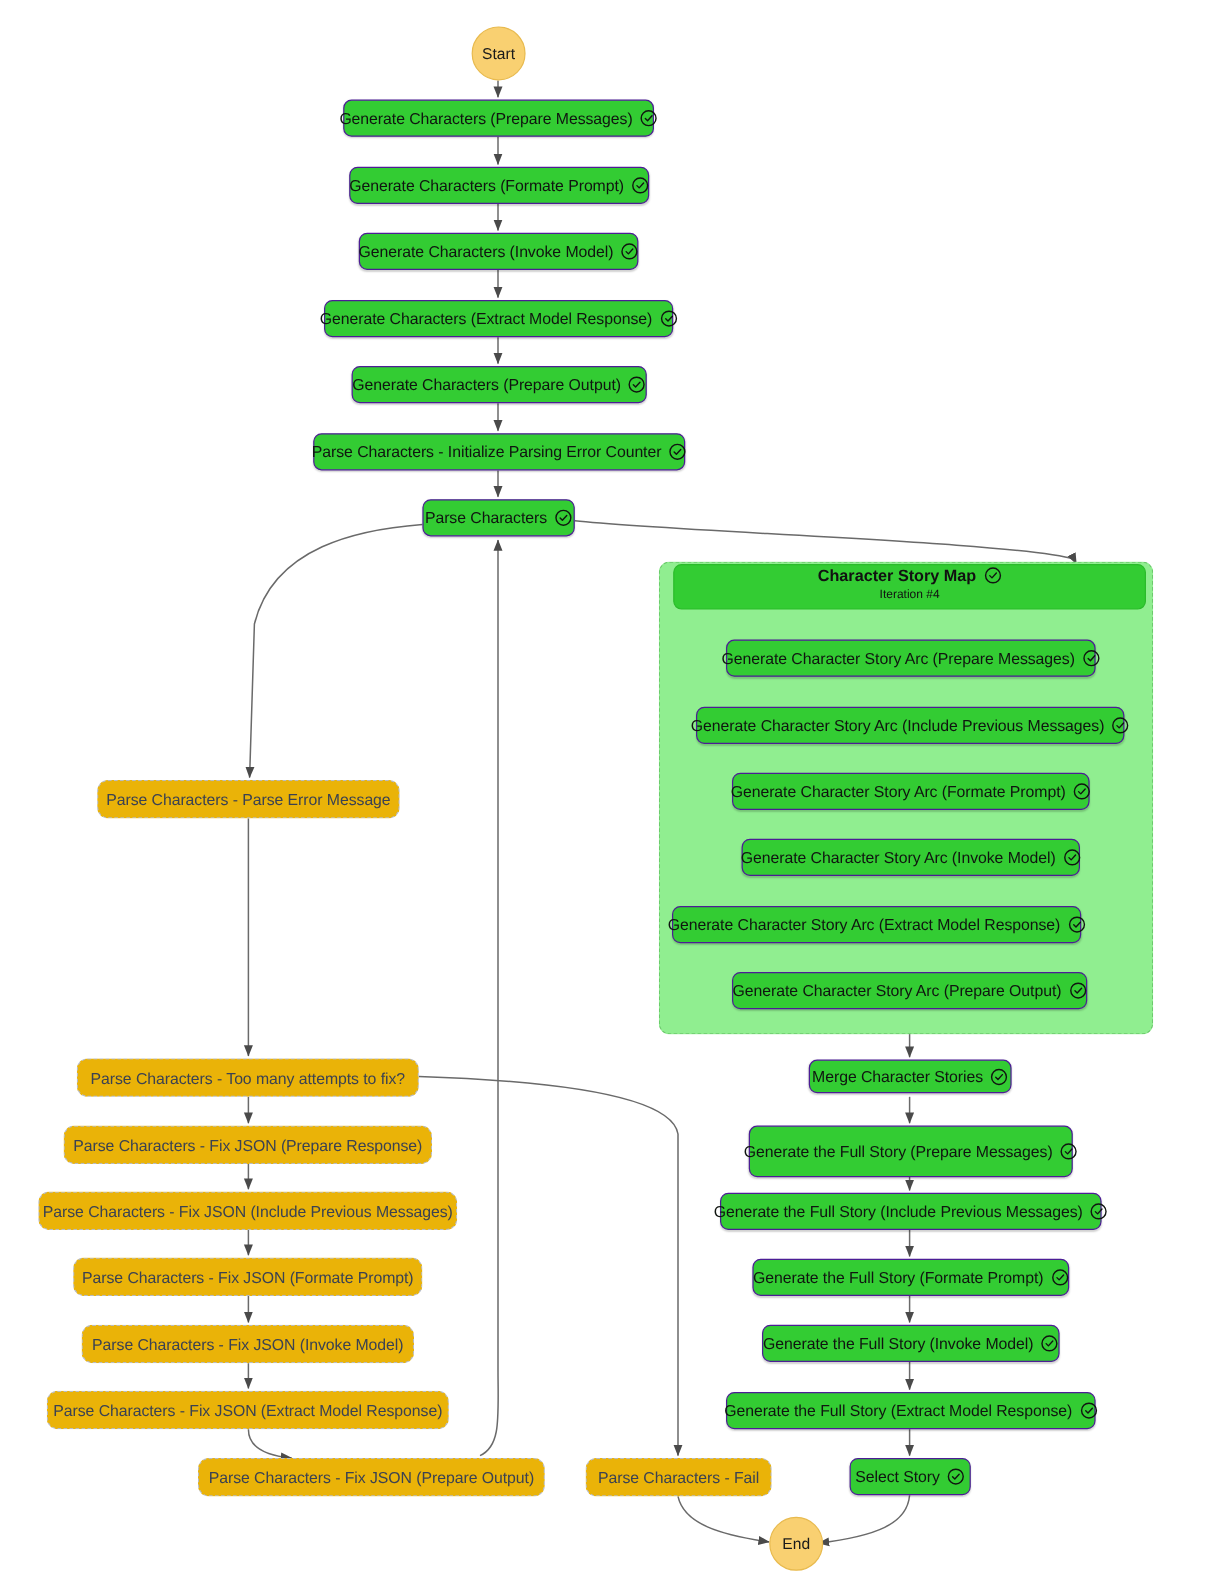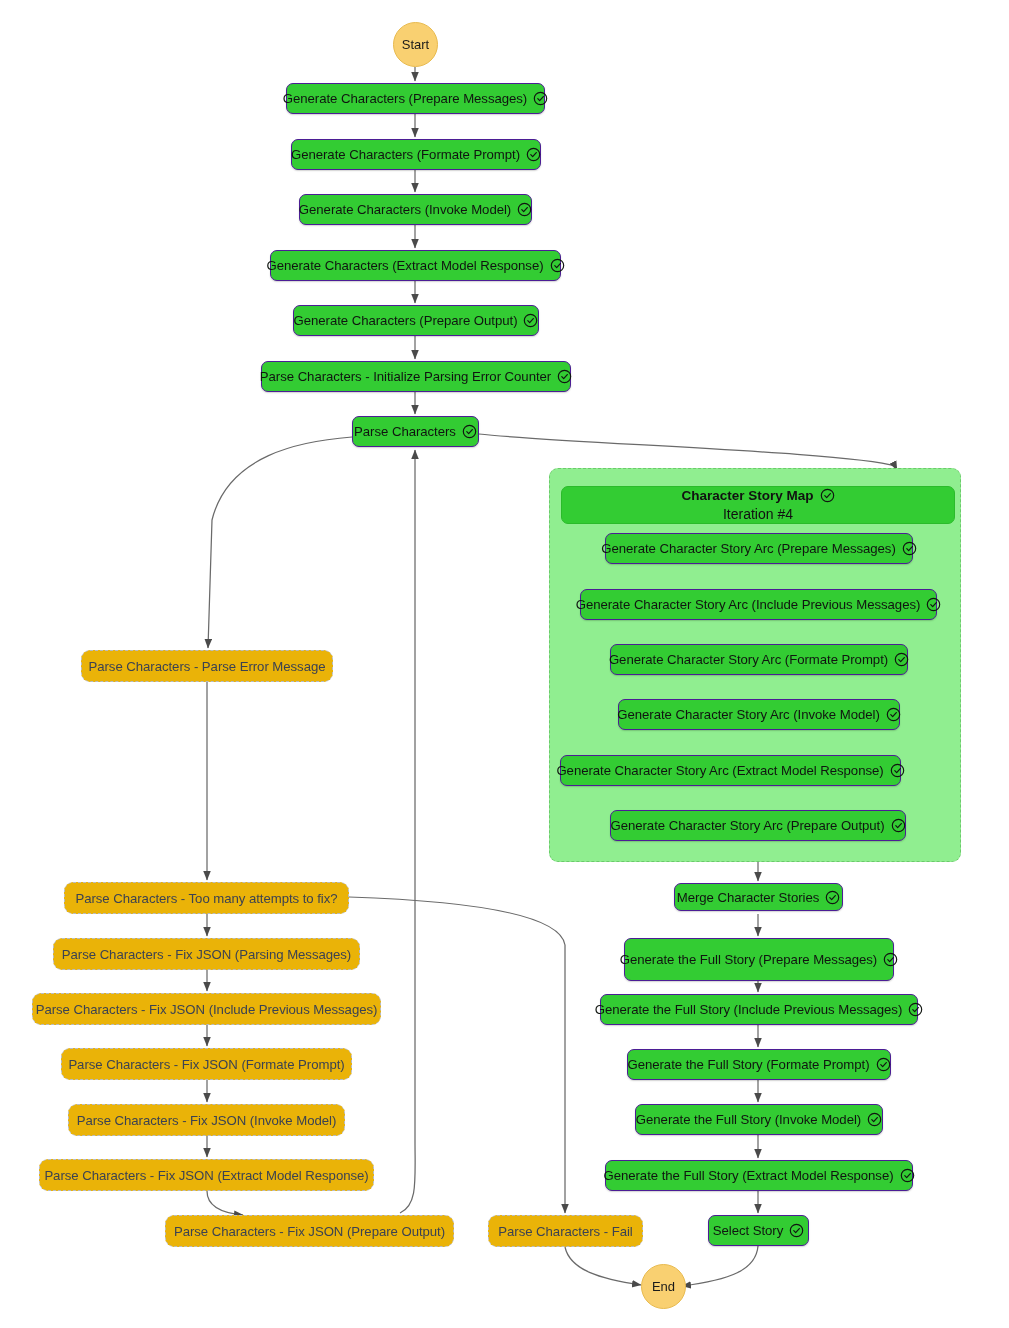--- a/index.html
+++ b/index.html
@@ -21,24 +21,23 @@
   }
   .subgraph-title{
     position:absolute;
     background:#33cc33;
     border:1px solid #2bbb2b;
     border-radius:7px;
     box-sizing:border-box;
     color:#111111;
     display:flex;flex-direction:column;align-items:center;
     line-height:1.32;
-    margin-top:16px;
   }
   .subgraph-title .st-main{font-weight:bold;font-size:13.5px;display:flex;align-items:center;gap:6px;}
-  .subgraph-title .st-sub{font-weight:normal;font-size:14px;}
+  .subgraph-title .st-sub{font-weight:normal;font-size:10px;}
 
   
   .node{
     position:absolute;
     box-sizing:border-box;
     display:flex;align-items:center;justify-content:center;
     border-radius:7px;
     white-space:nowrap;
     font-size:13.2px;
     letter-spacing:-0.05px;
@@ -222,21 +221,21 @@
           <span class="lbl">Parse Characters - Parse Error Message</span>
         </span>
       </div>
       <div class="node pending" style="left: 64px; top: 882px; width: 285px; height: 32px;">
         <span class="inner">
           <span class="lbl">Parse Characters - Too many attempts to fix?</span>
         </span>
       </div>
       <div class="node pending" style="left: 53px; top: 938px; width: 307px; height: 32px;">
         <span class="inner">
-          <span class="lbl">Parse Characters - Fix JSON (Parsing Messages)</span>
+          <span class="lbl">Parse Characters - Fix JSON (Prepare Response)</span>
         </span>
       </div>
       <div class="node pending" style="left: 32px; top: 993px; width: 349px; height: 32px;">
         <span class="inner">
           <span class="lbl">Parse Characters - Fix JSON (Include Previous Messages)</span>
         </span>
       </div>
       <div class="node pending" style="left: 61px; top: 1048px; width: 291px; height: 32px;">
         <span class="inner">
           <span class="lbl">Parse Characters - Fix JSON (Formate Prompt)</span>

